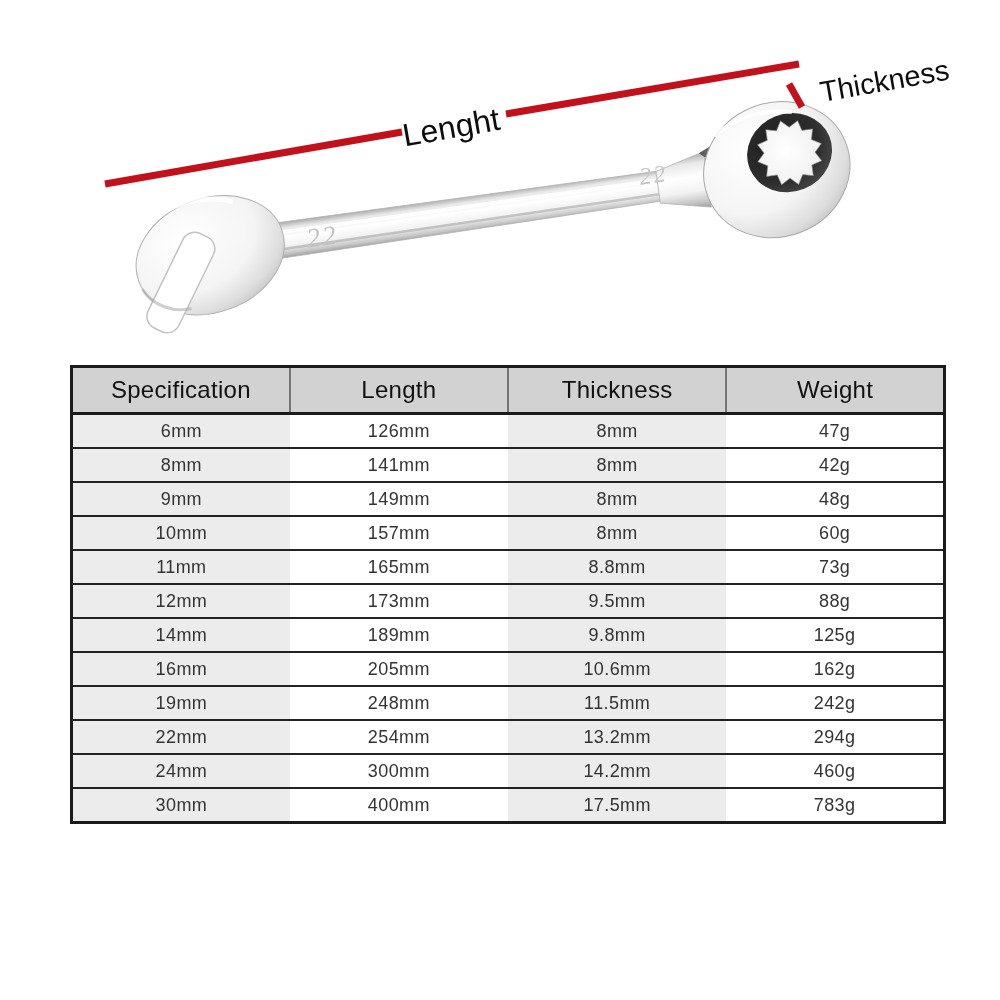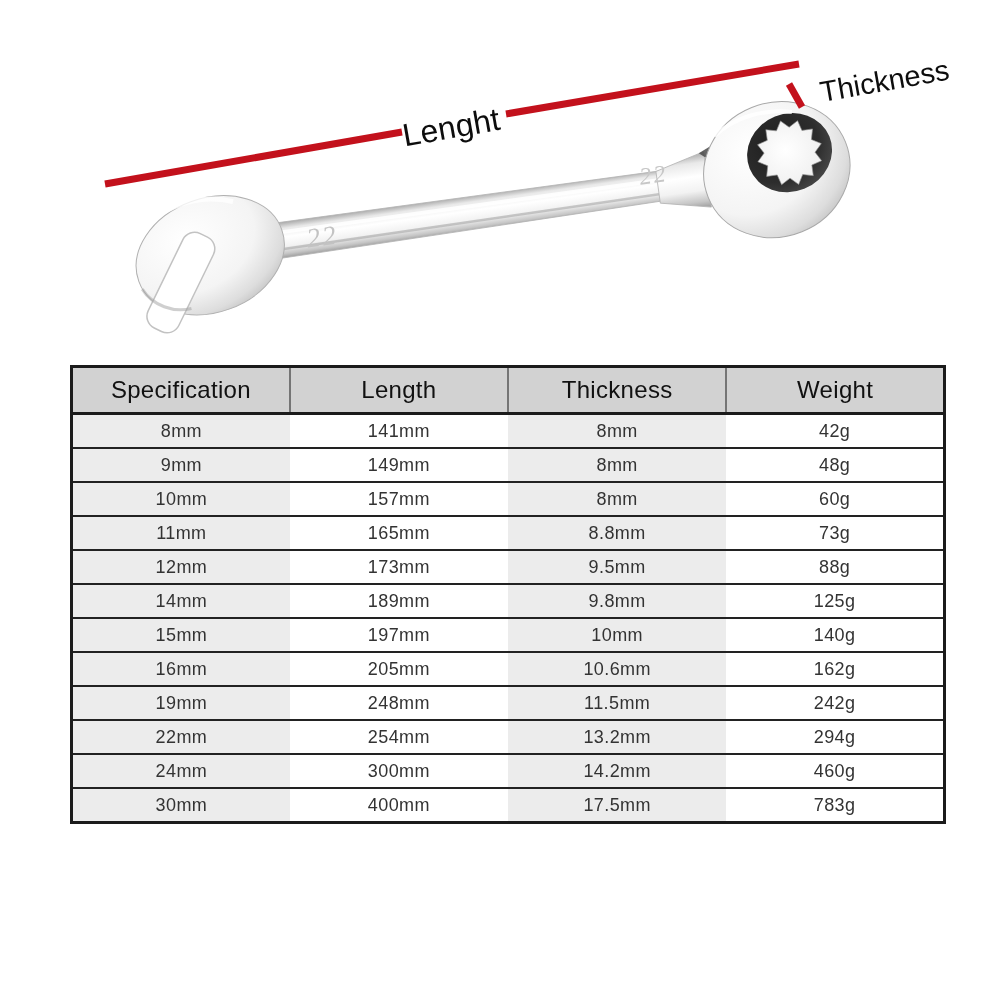--- a/index.html
+++ b/index.html
@@ -127,20 +127,26 @@
     <thead>
       <tr>
           <th>Specification</th>
           <th>Length</th>
           <th>Thickness</th>
           <th>Weight</th>
         </tr>
     </thead>
     <tbody>
         <tr>
+          <td>6mm</td>
+          <td>126mm</td>
+          <td>8mm</td>
+          <td>47g</td>
+        </tr>
+        <tr>
           <td>8mm</td>
           <td>141mm</td>
           <td>8mm</td>
           <td>42g</td>
         </tr>
         <tr>
           <td>9mm</td>
           <td>149mm</td>
           <td>8mm</td>
           <td>48g</td>
@@ -163,26 +169,20 @@
           <td>9.5mm</td>
           <td>88g</td>
         </tr>
         <tr>
           <td>14mm</td>
           <td>189mm</td>
           <td>9.8mm</td>
           <td>125g</td>
         </tr>
         <tr>
-          <td>15mm</td>
-          <td>197mm</td>
-          <td>10mm</td>
-          <td>140g</td>
-        </tr>
-        <tr>
           <td>16mm</td>
           <td>205mm</td>
           <td>10.6mm</td>
           <td>162g</td>
         </tr>
         <tr>
           <td>19mm</td>
           <td>248mm</td>
           <td>11.5mm</td>
           <td>242g</td>

